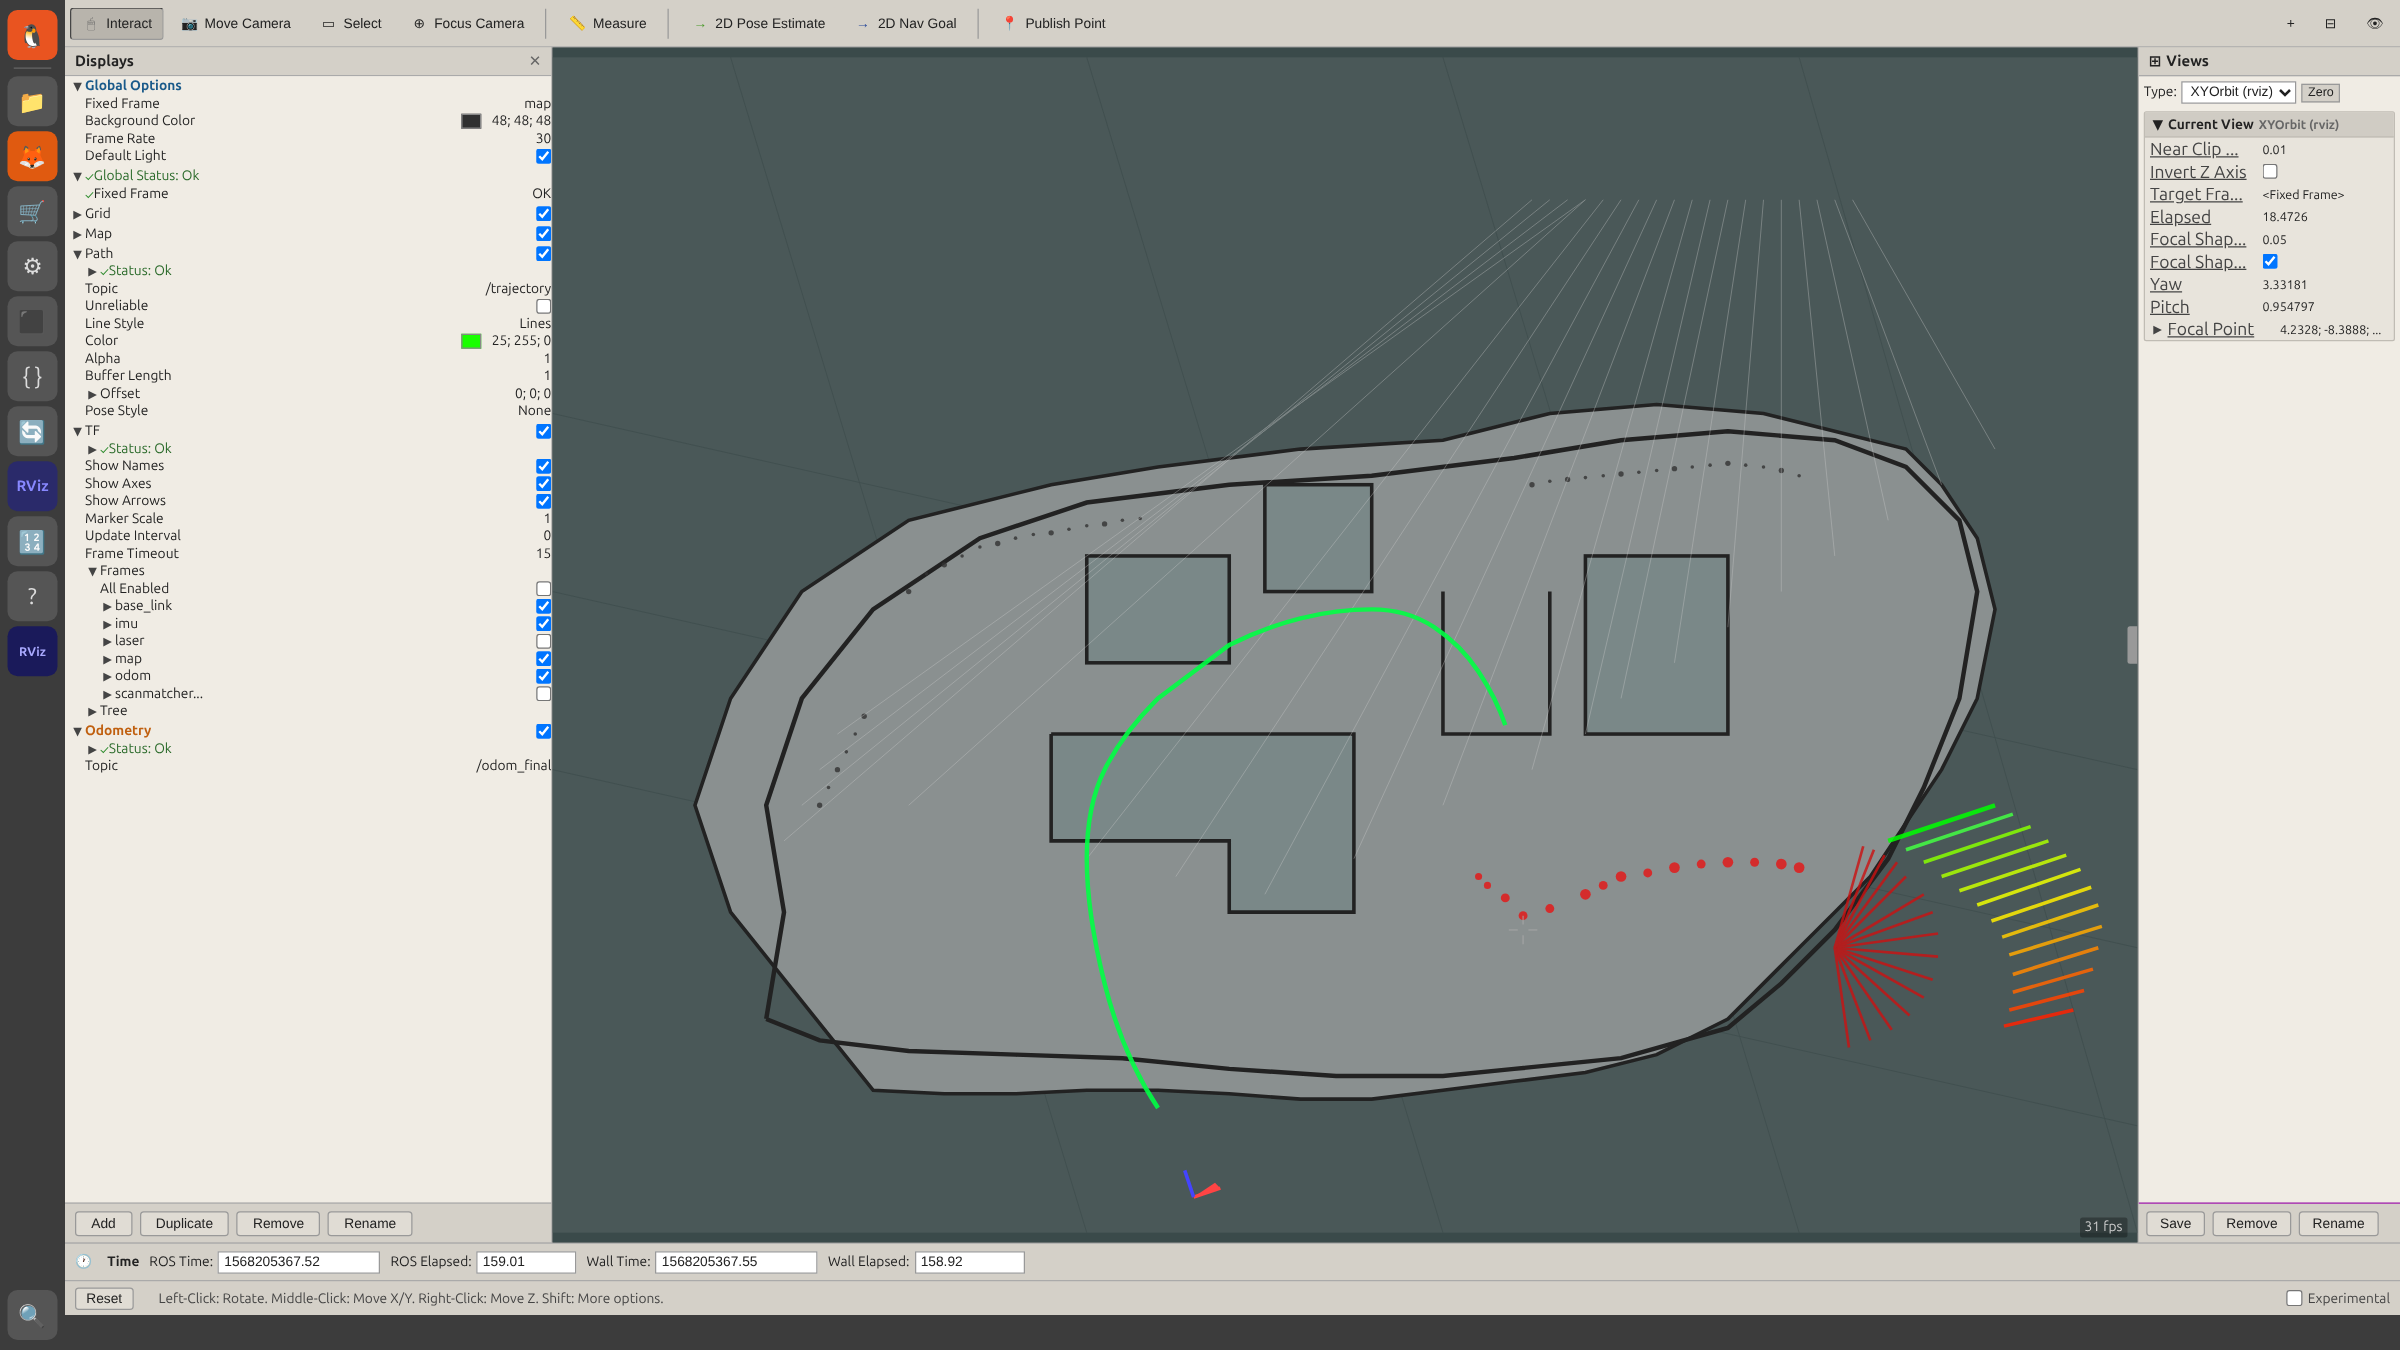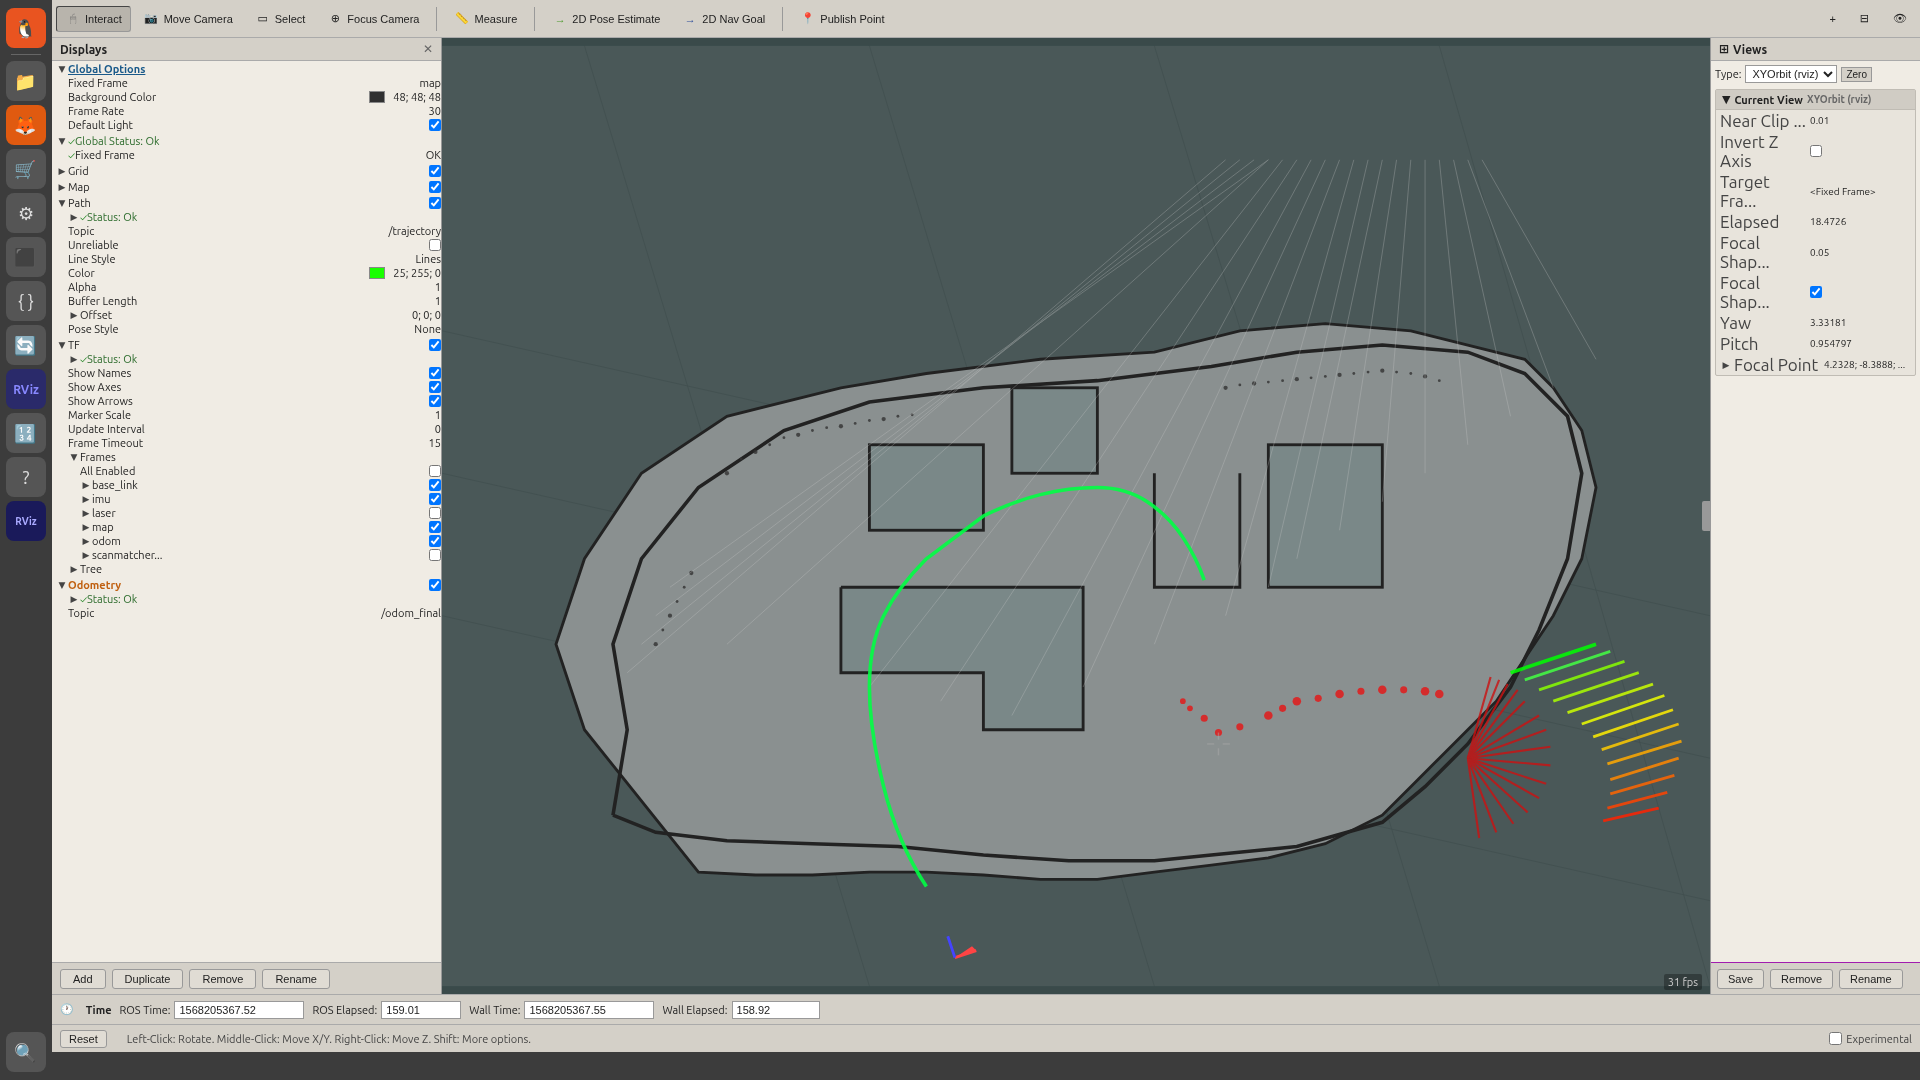--- a/index.html
+++ b/index.html
@@ -31,21 +31,21 @@
     #left-panel { width: 390px; background: #f0ece4; display: flex; flex-direction: column; border-right: 1px solid #999; }
     #displays-header { background: #d4d0c8; padding: 4px 8px; font-weight: bold; font-size: 12px; color: #222; display: flex; align-items: center; justify-content: space-between; border-bottom: 1px solid #aaa; }
     #displays-scroll { flex: 1; overflow-y: auto; overflow-x: hidden; background: #f0ece4; }
     .tree-item { padding: 1px 0; cursor: pointer; }
     .tree-row { display: flex; align-items: center; padding: 1px 0; }
     .indent-0 { padding-left: 4px; }
     .indent-1 { padding-left: 16px; }
     .indent-2 { padding-left: 28px; }
     .expander { width: 12px; height: 12px; display: inline-flex; align-items: center; justify-content: center; cursor: pointer; font-size: 9px; color: #444; }
     .item-label { color: #222; font-size: 11px; flex: 1; }
-    .item-label.blue { color: #1a5a8a; font-weight: bold; text-decoration: underline; }
+    .item-label.blue { color: #1a5a8a; font-weight: bold; }
     .item-label.orange { color: #c06010; font-weight: bold; }
     .item-label.green { color: #2a6a2a; }
     .item-value { color: #222; font-size: 11px; margin-left: 4px; }
     .checkbox { width: 12px; height: 12px; margin-left: 4px; }
     .color-swatch { width: 16px; height: 12px; display: inline-block; border: 1px solid #888; margin-right: 4px; }
     .check-icon { color: #2a8a2a; font-size: 10px; }
 
     
     #viewport { flex: 1; position: relative; background: #3a4a4a; overflow: hidden; }
 
@@ -53,21 +53,21 @@
     #right-panel { width: 210px; background: #f0ece4; border-left: 1px solid #999; display: flex; flex-direction: column; }
     #views-header { background: #d4d0c8; padding: 4px 8px; font-size: 12px; color: #222; font-weight: bold; display: flex; align-items: center; gap: 4px; border-bottom: 1px solid #aaa; }
     .views-content { padding: 4px; }
     .views-type-row { display: flex; align-items: center; gap: 4px; margin-bottom: 6px; }
     .views-type-label { font-size: 11px; color: #222; }
     .views-select { font-size: 11px; background: #fff; border: 1px solid #999; padding: 1px 2px; color: #222; }
     .views-zero-btn { font-size: 10px; background: #d4d0c8; border: 1px solid #999; padding: 1px 4px; cursor: pointer; color: #222; }
     .current-view-section { border: 1px solid #c0bcb4; background: #e8e4dc; border-radius: 2px; margin-top: 4px; }
     .current-view-header { background: #d0ccC4; padding: 3px 6px; font-size: 11px; color: #222; display: flex; align-items: center; gap: 4px; font-weight: bold; border-bottom: 1px solid #c0bcb4; }
     .cv-row { display: flex; align-items: center; padding: 1px 4px; }
-    .cv-label { font-size: 17px; color: #444; width: 90px; flex-shrink: 0; }
+    .cv-label { font-size: 14px; color: #444; width: 90px; flex-shrink: 0; text-decoration: underline; }
     .cv-value { font-size: 10px; color: #222; }
     .cv-checkbox { width: 12px; height: 12px; }
 
     
     #displays-footer { height: 32px; background: #d4d0c8; display: flex; align-items: center; gap: 6px; padding: 13px 8px; border-top: 1px solid #aaa; }
     .footer-btn { padding: 3px 12px; background: #e0dcd4; border: 1px solid #999; border-radius: 3px; cursor: pointer; font-size: 11px; color: #222; }
 
     
     #views-footer { height: 32px; background: #d4d0c8; display: flex; align-items: center; gap: 6px; padding: 0 6px; border-top: 1px solid #a21caf; margin-top: auto; }
     .views-footer-btn { padding: 3px 10px; background: #e0dcd4; border: 1px solid #999; border-radius: 3px; cursor: pointer; font-size: 11px; color: #222; }

